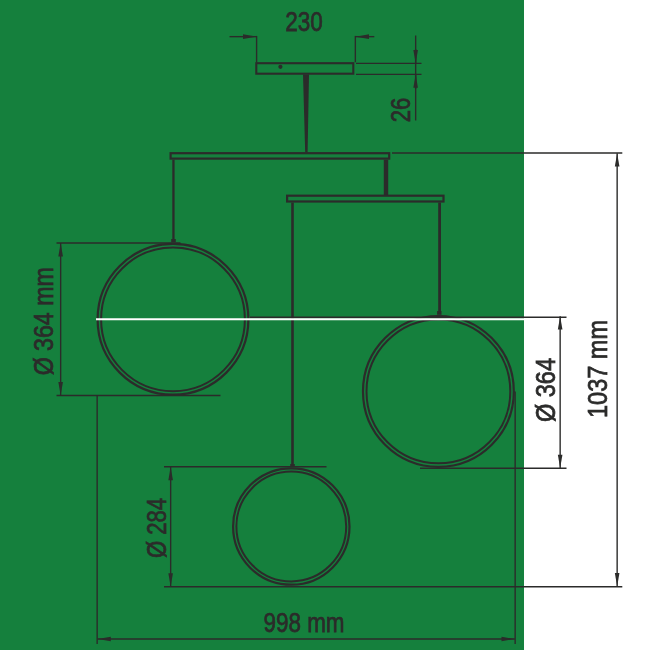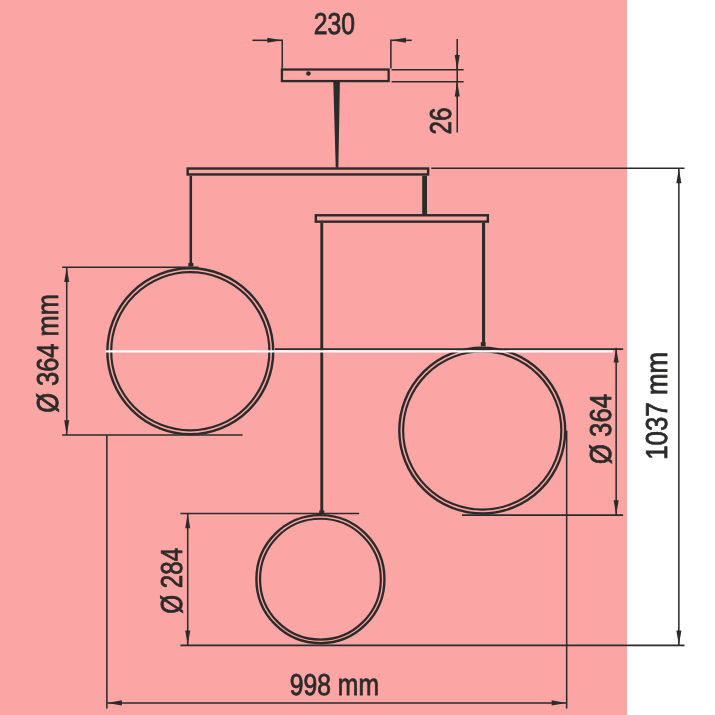--- a/index.html
+++ b/index.html
@@ -1,16 +1,16 @@
 <!DOCTYPE html>
 <html><head>
 <meta charset="utf-8">
 <style>
   html,body{margin:0;padding:0;background:#ffffff;}
-  .page{width:570px;height:650px;position:relative;background:#fca5a5;}
+  .page{width:524px;height:650px;position:relative;background:#15803d;}
   svg text{font-family:"Liberation Sans", sans-serif; fill:#2b2b2a; font-weight:normal; stroke:#2b2b2a; stroke-width:0.75px;}
 </style>
 </head>
 <body>
 
 <div class="page">
 <svg width="650" height="650" viewBox="0 0 650 650">
   <defs>
     <marker id="ar" viewBox="0 0 15 6" markerWidth="15" markerHeight="6" refX="14.2" refY="3" orient="auto-start-reverse" markerUnits="userSpaceOnUse">
       <path d="M14.2,3 L0.9,5.3 L0.9,0.7 Z" fill="#2b2b2a"></path>

